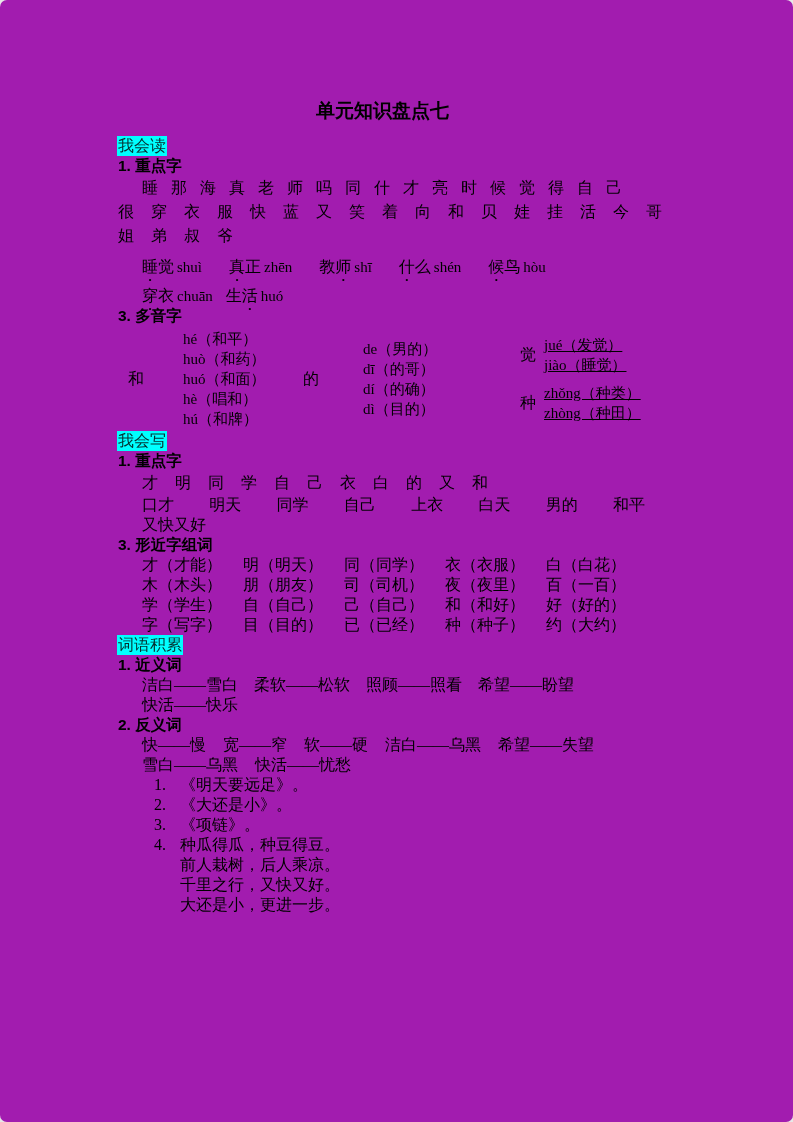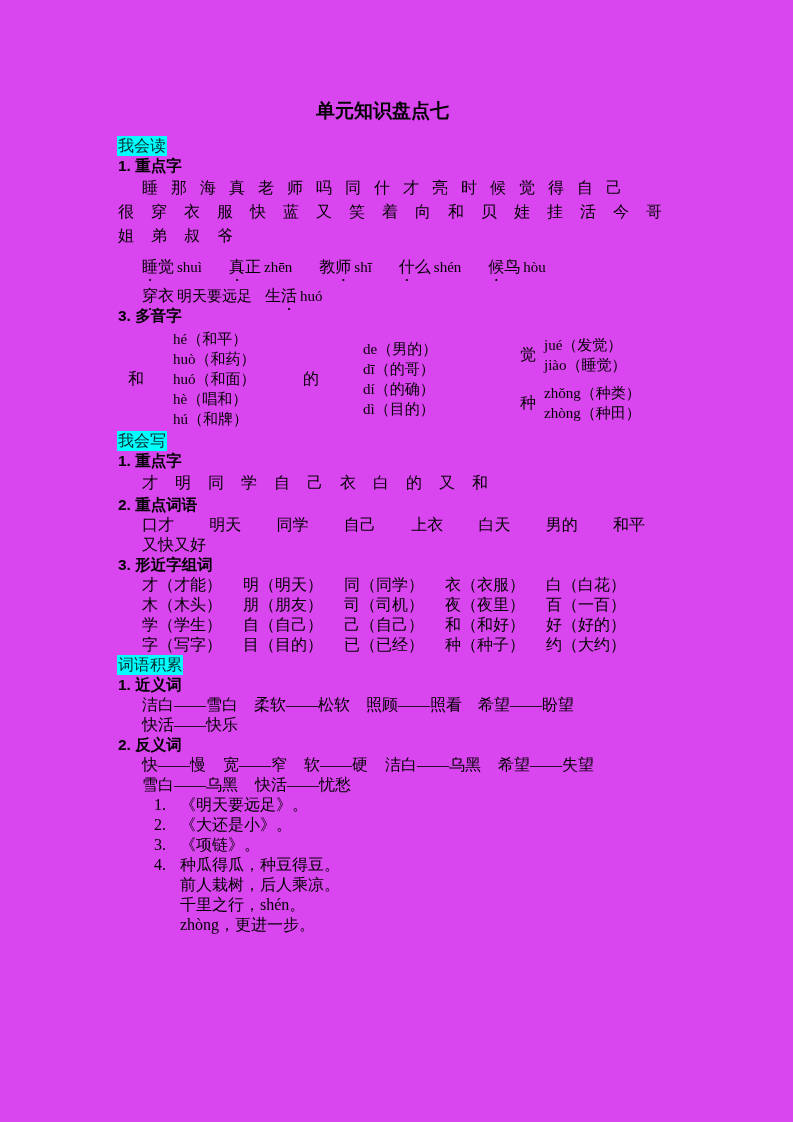--- a/index.html
+++ b/index.html
@@ -1,26 +1,27 @@
 <!DOCTYPE html>
 <html><head>
 <meta charset="utf-8">
 <style>
   html,body { margin:0; padding:0; background:#e8e8e8; }
   .page {
     position:relative;
     width:793px; height:1122px;
     margin:0 auto;
-    background:#d946ef;
+    background:#a21caf;
     box-sizing:border-box;
     padding:100px 146px 0 118px;
     font-family:"Liberation Serif", serif;
     font-size:16px;
     color:#000000;
     overflow:hidden;
+    border-radius:7px;
   }
   .title {
     margin:0 0 14px 0;
     font-family:"Liberation Sans", sans-serif;
     font-size:19px;
     font-weight:bold;
     text-align:center;
     line-height:22px;
     color:#000;
   }
@@ -50,25 +51,25 @@
   .misread-row { display:flex; column-gap:27px; line-height:20px; height:29px; padding-left:24px; align-items:flex-end; }
   .misread-row.tight { column-gap:13px; }
   .mword { white-space:nowrap; }
   .em { position:relative; display:inline-block; }
   .em::after { content:"•"; position:absolute; left:50%; bottom:-8px; transform:translateX(-50%); font-size:9px; line-height:1; }
   .py { font-family:"Liberation Serif", serif; font-size:15px; padding-left:3px; }
   
   .poly { display:flex; align-items:center; margin:3px 0 2px 0; }
   .poly-g { display:flex; align-items:center; }
   .poly-g1 { width:185px; padding-left:10px; box-sizing:border-box; }
-  .poly-g1 .poly-readings { margin-left:29px; }
+  .poly-g1 .poly-readings { margin-left:39px; }
   .poly-g2 { width:200px; }
   .poly-g2 .poly-readings { margin-left:44px; }
   .poly-col { display:flex; flex-direction:column; row-gap:8px; padding-left:17px; }
-  .poly-col .poly-readings { margin-left:8px; }
+  .poly-col .poly-readings { margin-left:8px;text-decoration:underline; }
   .poly-char { font-size:16px; }
   .poly-reading { line-height:20px; font-size:15px; white-space:nowrap; }
   
   .word-row { display:flex; padding-left:24px; line-height:20px; }
   .word-row.between { justify-content:space-between; padding-right:2px; }
   .word-row.g16 { column-gap:16px; }
   .word-row.g17 { column-gap:17px; }
   
   .sim-grid { display:grid; grid-template-columns:repeat(5,101px); padding-left:24px; line-height:20px; }
   
@@ -133,21 +134,21 @@
     </div>
 
   <div class="misread-row">
       <span class="mword"><span></span><span class="em">睡</span><span>觉</span><span class="py">shuì</span></span>
       <span class="mword"><span></span><span class="em">真</span><span>正</span><span class="py">zhēn</span></span>
       <span class="mword"><span>教</span><span class="em">师</span><span></span><span class="py">shī</span></span>
       <span class="mword"><span></span><span class="em">什</span><span>么</span><span class="py">shén</span></span>
       <span class="mword"><span></span><span class="em">候</span><span>鸟</span><span class="py">hòu</span></span>
     </div>
   <div class="misread-row tight">
-      <span class="mword"><span></span><span class="em">穿</span><span>衣</span><span class="py">明天要远足</span></span>
+      <span class="mword"><span></span><span class="em">穿</span><span>衣</span><span class="py">chuān</span></span>
       <span class="mword"><span>生</span><span class="em">活</span><span></span><span class="py">huó</span></span>
     </div>
 
   <div class="lbl">3. 多音字</div>
   <div class="poly">
     <div class="poly-g poly-g1">
       <span class="poly-char">和</span>
       <div class="poly-readings">
           <div class="poly-reading">hé（和平）</div>
           <div class="poly-reading">huò（和药）</div>
@@ -193,21 +194,20 @@
       <span class="ch">同</span>
       <span class="ch">学</span>
       <span class="ch">自</span>
       <span class="ch">己</span>
       <span class="ch">衣</span>
       <span class="ch">白</span>
       <span class="ch">的</span>
       <span class="ch">又</span>
       <span class="ch">和</span>
     </div>
-  <div class="lbl">2. 重点词语</div>
   <div class="word-row between">
       <span class="word">口才</span>
       <span class="word">明天</span>
       <span class="word">同学</span>
       <span class="word">自己</span>
       <span class="word">上衣</span>
       <span class="word">白天</span>
       <span class="word">男的</span>
       <span class="word">和平</span>
     </div>
@@ -280,21 +280,21 @@
       <div class="recite-line">
       <span class="recite-num">4.</span>
       <span class="recite-txt">种瓜得瓜，种豆得豆。</span>
     </div>
       <div class="recite-line">
       <span class="recite-num"></span>
       <span class="recite-txt">前人栽树，后人乘凉。</span>
     </div>
       <div class="recite-line">
       <span class="recite-num"></span>
-      <span class="recite-txt">千里之行，shén。</span>
+      <span class="recite-txt">千里之行，又快又好。</span>
     </div>
       <div class="recite-line">
       <span class="recite-num"></span>
-      <span class="recite-txt">zhòng，更进一步。</span>
+      <span class="recite-txt">大还是小，更进一步。</span>
     </div>
     </div>
 
 </div>
 
 </body></html>

